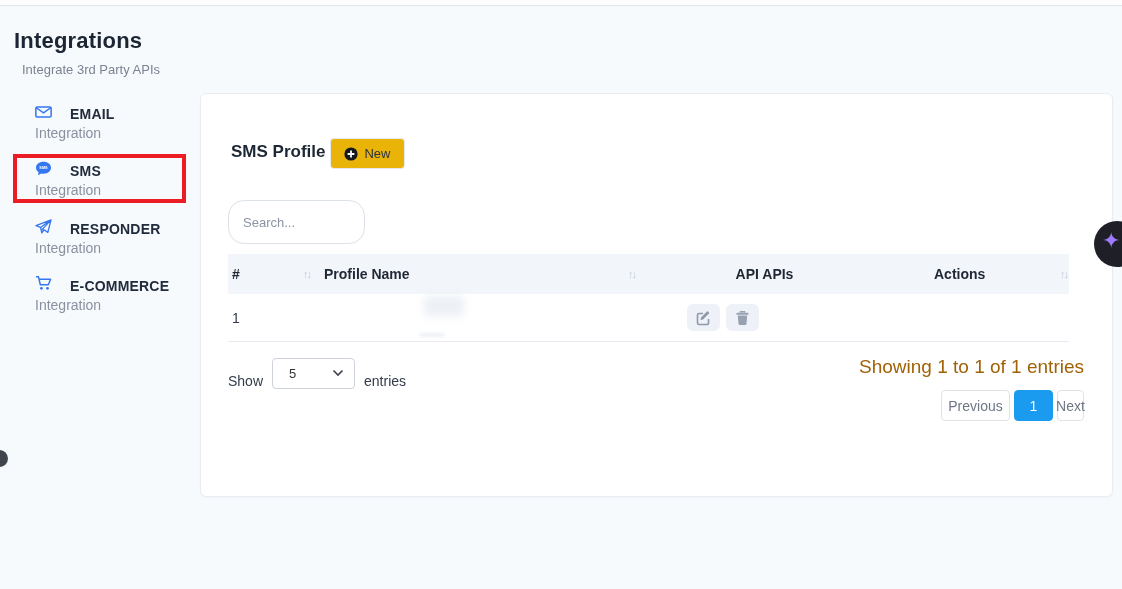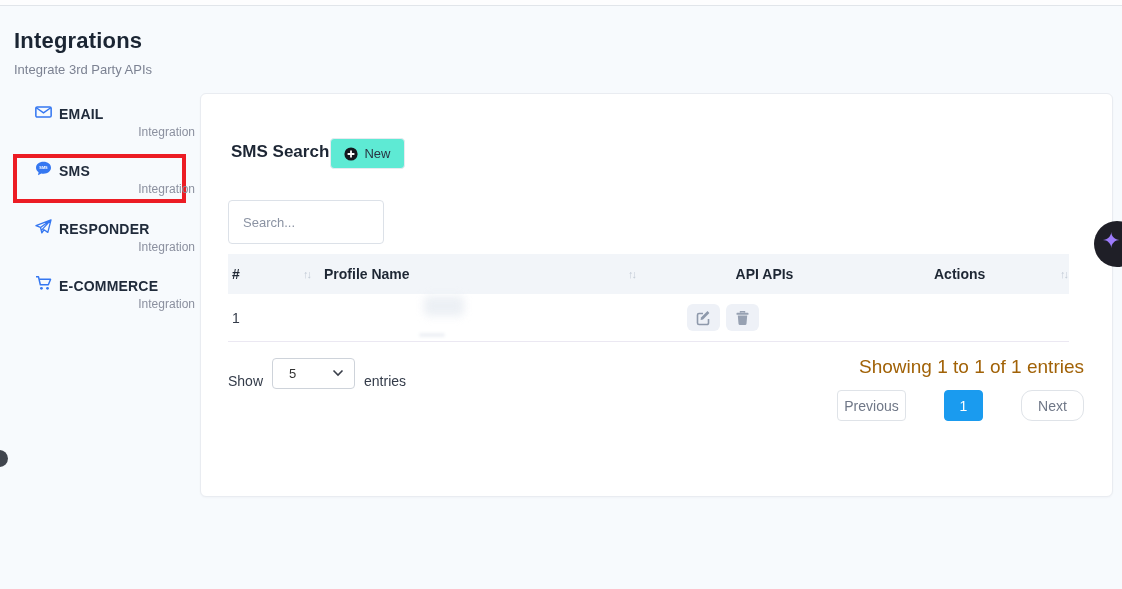--- a/index.html
+++ b/index.html
@@ -3,37 +3,37 @@
 <meta charset="utf-8">
 <style>
   * { margin:0; padding:0; box-sizing:border-box; }
   html,body { width:1122px; height:589px; }
   body { font-family:"Liberation Sans", sans-serif; background:#f7fafd; }
   .screen { position:relative; width:1122px; height:589px; overflow:hidden; background:#f7fafd; }
   .top-strip { position:absolute; left:0; top:0; width:1122px; height:6px; background:#fdfdfe; border-bottom:1px solid #e1e5ea; }
 
   
   .page-title { position:absolute; left:14px; top:28px; font-size:22px; font-weight:bold; color:#1b2533; letter-spacing:.2px; }
-  .page-subtitle { position:absolute; left:14px; top:62px; font-size:13px; color:#7c8292; }
+  .page-subtitle { position:absolute; left:22px; top:62px; font-size:13px; color:#7c8292; }
 
   
   .side-item { position:absolute; left:35px; width:160px; cursor:pointer; }
-  .side-item .line1 { display:flex; align-items:center; gap:7px; height:19px; }
+  .side-item .line1 { display:flex; align-items:center; gap:18px; height:19px; }
   .side-item .label { font-size:14px; font-weight:bold; color:#202b3b; letter-spacing:.2px; }
-  .side-item .sub { font-size:12px; color:#8b909f; margin-top:2px;text-align:right; }
+  .side-item .sub { font-size:14px; color:#8b909f; margin-top:2px; }
   .side-item svg { flex:0 0 auto; }
   .highlight-box { position:absolute; left:13px; top:154px; width:173px; height:49px; border:4px solid #ec1c24; background:transparent; }
 
   
   .card { position:absolute; left:200px; top:93px; width:913px; height:404px; background:#ffffff; border:1px solid #e9ecf1; border-radius:6px; box-shadow:0 1px 2px rgba(30,40,60,.03); }
   .card-heading { position:absolute; left:30px; top:48px; font-size:17px; font-weight:bold; color:#1d2634; }
-  .new-btn { position:absolute; left:129px; top:44px; width:75px; height:31px; background:#5eead4; border:1px solid #e7eaf0; border-radius:4px; display:flex; align-items:center; justify-content:center; gap:6px; cursor:pointer; }
+  .new-btn { position:absolute; left:129px; top:44px; width:75px; height:31px; background:#eab308; border:1px solid #e7eaf0; border-radius:4px; display:flex; align-items:center; justify-content:center; gap:6px; cursor:pointer; }
   .new-btn .txt { font-size:13px; color:#2a3342; }
 
-  .search-input { position:absolute; left:27px; top:106px; width:156px; height:44px; border:1px solid #dce1e8; border-radius:4px; padding:0 14px; font-size:13px; color:#333; outline:none; background:#fff; font-family:"Liberation Sans", sans-serif; }
+  .search-input { position:absolute; left:27px; top:106px; width:137px; height:44px; border:1px solid #dce1e8; border-radius:16px; padding:0 14px; font-size:13px; color:#333; outline:none; background:#fff; font-family:"Liberation Sans", sans-serif; }
   .search-input::placeholder { color:#8b93a3; }
 
   
   .tbl { position:absolute; left:27px; top:160px; width:841px; }
   .tbl-head { display:flex; height:40px; background:#f2f5f9; align-items:center; }
   .tbl-row { display:flex; height:48px; align-items:center; border-bottom:1px solid #ebe8f2; background:#fff; }
   .col-num { width:88px; padding-left:4px; position:relative; }
   .col-profile { width:325px; padding-left:8px; position:relative; }
   .col-api { width:247px; text-align:center; }
   .col-actions { width:181px; padding-left:46px; position:relative; display:flex; align-items:center; }
@@ -49,23 +49,23 @@
   .act-btn { width:33px; height:27px; background:#eef1f7; border:none; border-radius:6px; display:flex; align-items:center; justify-content:center; cursor:pointer; margin-right:6px; }
 
   
   .show-wrap { position:absolute; left:27px; top:264px; display:flex; align-items:flex-end; gap:9px; font-size:14px; color:#333b49; }
   .len-select { width:83px; height:31px; border:1px solid #ced3da; border-radius:4px; background:#fff; display:flex; align-items:center; cursor:pointer; position:relative; }
   .len-select .val { font-size:13px; color:#333; padding-left:16px; }
   .len-select svg { position:absolute; right:10px; top:10px; }
 
   .info-text { position:absolute; right:28px; top:262px; font-size:19px; color:#a16207; }
   .pager { position:absolute; right:28px; top:296px; display:flex; gap:4px; }
-  .pg-btn { height:31px; border:1px solid #dfe3e8; background:#fff; border-radius:4px; font-size:14px; color:#6f7787; display:flex; align-items:center; justify-content:center; cursor:pointer; font-family:"Liberation Sans", sans-serif;margin-left:34px; }
+  .pg-btn { height:31px; border:1px solid #dfe3e8; background:#fff; border-radius:4px; font-size:14px; color:#6f7787; display:flex; align-items:center; justify-content:center; cursor:pointer; font-family:"Liberation Sans", sans-serif; }
   .pg-prev { width:69px; }
-  .pg-next { width:63px;border-radius:11px; }
+  .pg-next { width:27px; }
   .pg-cur { width:39px; background:#1a9bef; border-color:#1a9bef; color:#fff; }
 
   
   .ai-fab { position:absolute; left:1094px; top:221px; width:46px; height:46px; border-radius:50%; background:#1f1f27; cursor:pointer; }
   .ai-fab .sp-big { position:absolute; left:8px; top:7px; font-size:22px; color:#9d7bfb; }
   .ai-fab .sp-small { position:absolute; left:27px; top:2px; font-size:12px; color:#8a63f5; }
   .edge-dot { position:absolute; left:-9px; top:450px; width:17px; height:17px; border-radius:50%; background:#40454d; cursor:pointer; }
 </style>
 </head>
 <body>
@@ -124,21 +124,21 @@
             <circle cx="7.5" cy="14.8" r="1.7" fill="#3577f1"></circle>
             <circle cx="14.8" cy="14.8" r="1.7" fill="#3577f1"></circle>
           </svg>
       </span>
       <span class="label">E-COMMERCE</span>
     </div>
     <div class="sub">Integration</div>
   </div>
 
   <div class="card">
-    <div class="card-heading">SMS Search</div>
+    <div class="card-heading">SMS Profile</div>
 
     <button class="new-btn">
       <span style="display:flex">
         <svg width="14" height="14" viewBox="0 0 14 14">
             <circle cx="7" cy="7" r="6.6" fill="#14181f"></circle>
             <path d="M7 3.6 V10.4 M3.6 7 H10.4" stroke="#ffffff" stroke-width="1.8"></path>
           </svg>
       </span>
       <span class="txt">New</span>
     </button>

